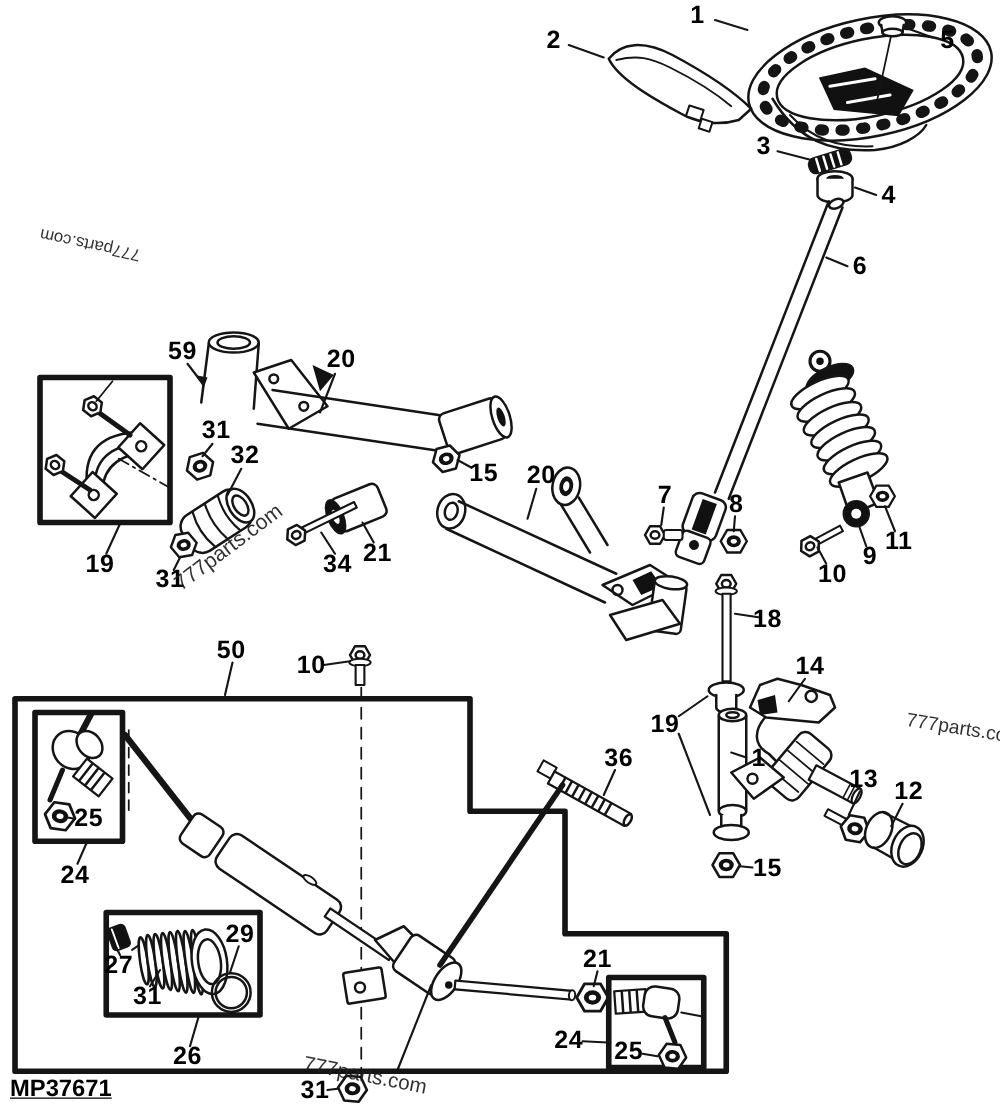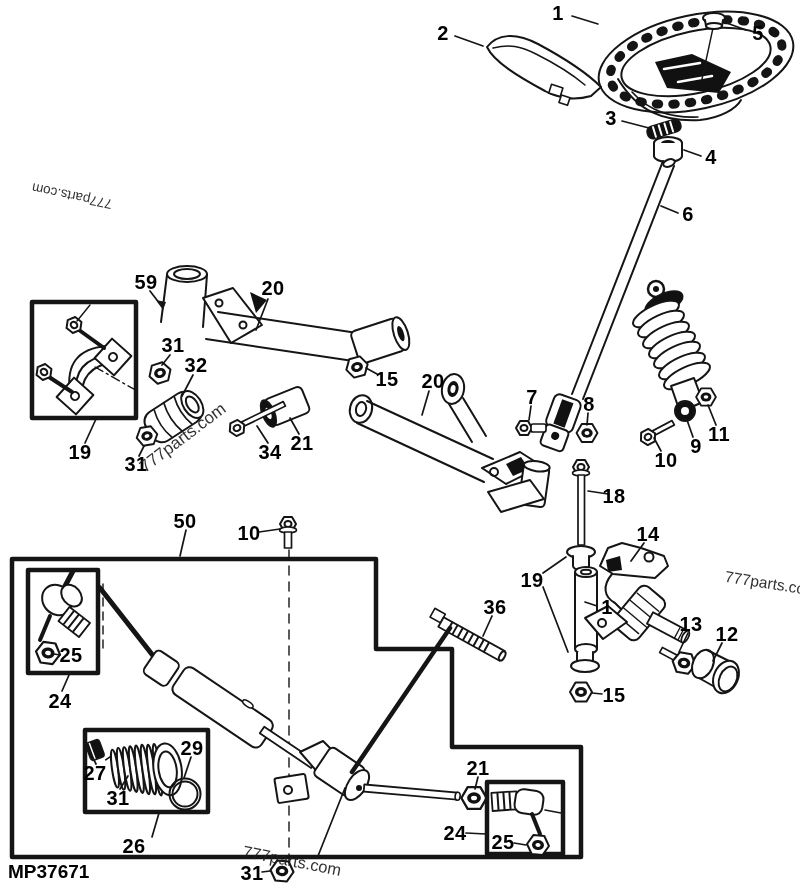--- a/index.html
+++ b/index.html
@@ -9,21 +9,21 @@
   svg{position:absolute;left:0;top:0;}
   .co{position:absolute;transform:translate(-50%,-50%);
       font:bold 20px "Liberation Sans",sans-serif;color:#000;
       white-space:nowrap;letter-spacing:.5px;}
   .wm{position:absolute;color:#1f1f1f;white-space:nowrap;opacity:.92;
       font-family:"Liberation Sans",sans-serif;}
   .wm1{left:72px;top:196px;transform:translate(-50%,-50%) rotate(192deg);font-size:13.5px;}
   .wm2{left:183px;top:438px;transform:translate(-50%,-50%) rotate(-37deg);font-size:17px;}
   .wm3{left:765px;top:583px;transform:translate(-50%,-50%) rotate(9deg);font-size:15.5px;}
   .wm4{left:292px;top:861px;transform:translate(-50%,-50%) rotate(11deg);font-size:16.5px;}
-  .code{position:absolute;left:8px;top:861px;font:bold 19px "Liberation Sans",sans-serif;color:#000;}
+  .code{position:absolute;left:8px;top:861px;font:bold 19px "Liberation Sans",sans-serif;color:#000;text-decoration:underline;}
 </style>
 </head>
 <body>
 
 <div class="stage">
 
 <svg width="800" height="888" viewBox="0 0 800 888" fill="none" stroke="#151515" stroke-width="2" stroke-linecap="round" stroke-linejoin="round">
   <defs>
     <g id="nut">
       <polygon points="-11,0 -5.5,-9.5 5.5,-9.5 11,0 5.5,9.5 -5.5,9.5" fill="#fff"></polygon>
@@ -446,21 +446,21 @@
   <div class="co" style="left:727px;top:634px">12</div>
   <div class="co" style="left:71px;top:655px">25</div>
   <div class="co" style="left:60px;top:701px">24</div>
   <div class="co" style="left:614px;top:695px">15</div>
   <div class="co" style="left:192px;top:748px">29</div>
   <div class="co" style="left:95px;top:773px">27</div>
   <div class="co" style="left:118px;top:798px">31</div>
   <div class="co" style="left:478px;top:768px">21</div>
   <div class="co" style="left:455px;top:833px">24</div>
   <div class="co" style="left:503px;top:842px">25</div>
-  <div class="co" style="left:134px;top:846px">26</div>
+  <div class="co" style="left:150px;top:846px">26</div>
   <div class="co" style="left:252px;top:873px">31</div>
 
   <div class="wm wm1">777parts.com</div>
   <div class="wm wm2">777parts.com</div>
   <div class="wm wm3">777parts.co</div>
   <div class="wm wm4">777parts.com</div>
 
   <div class="code">MP37671</div>
 </div>
 

